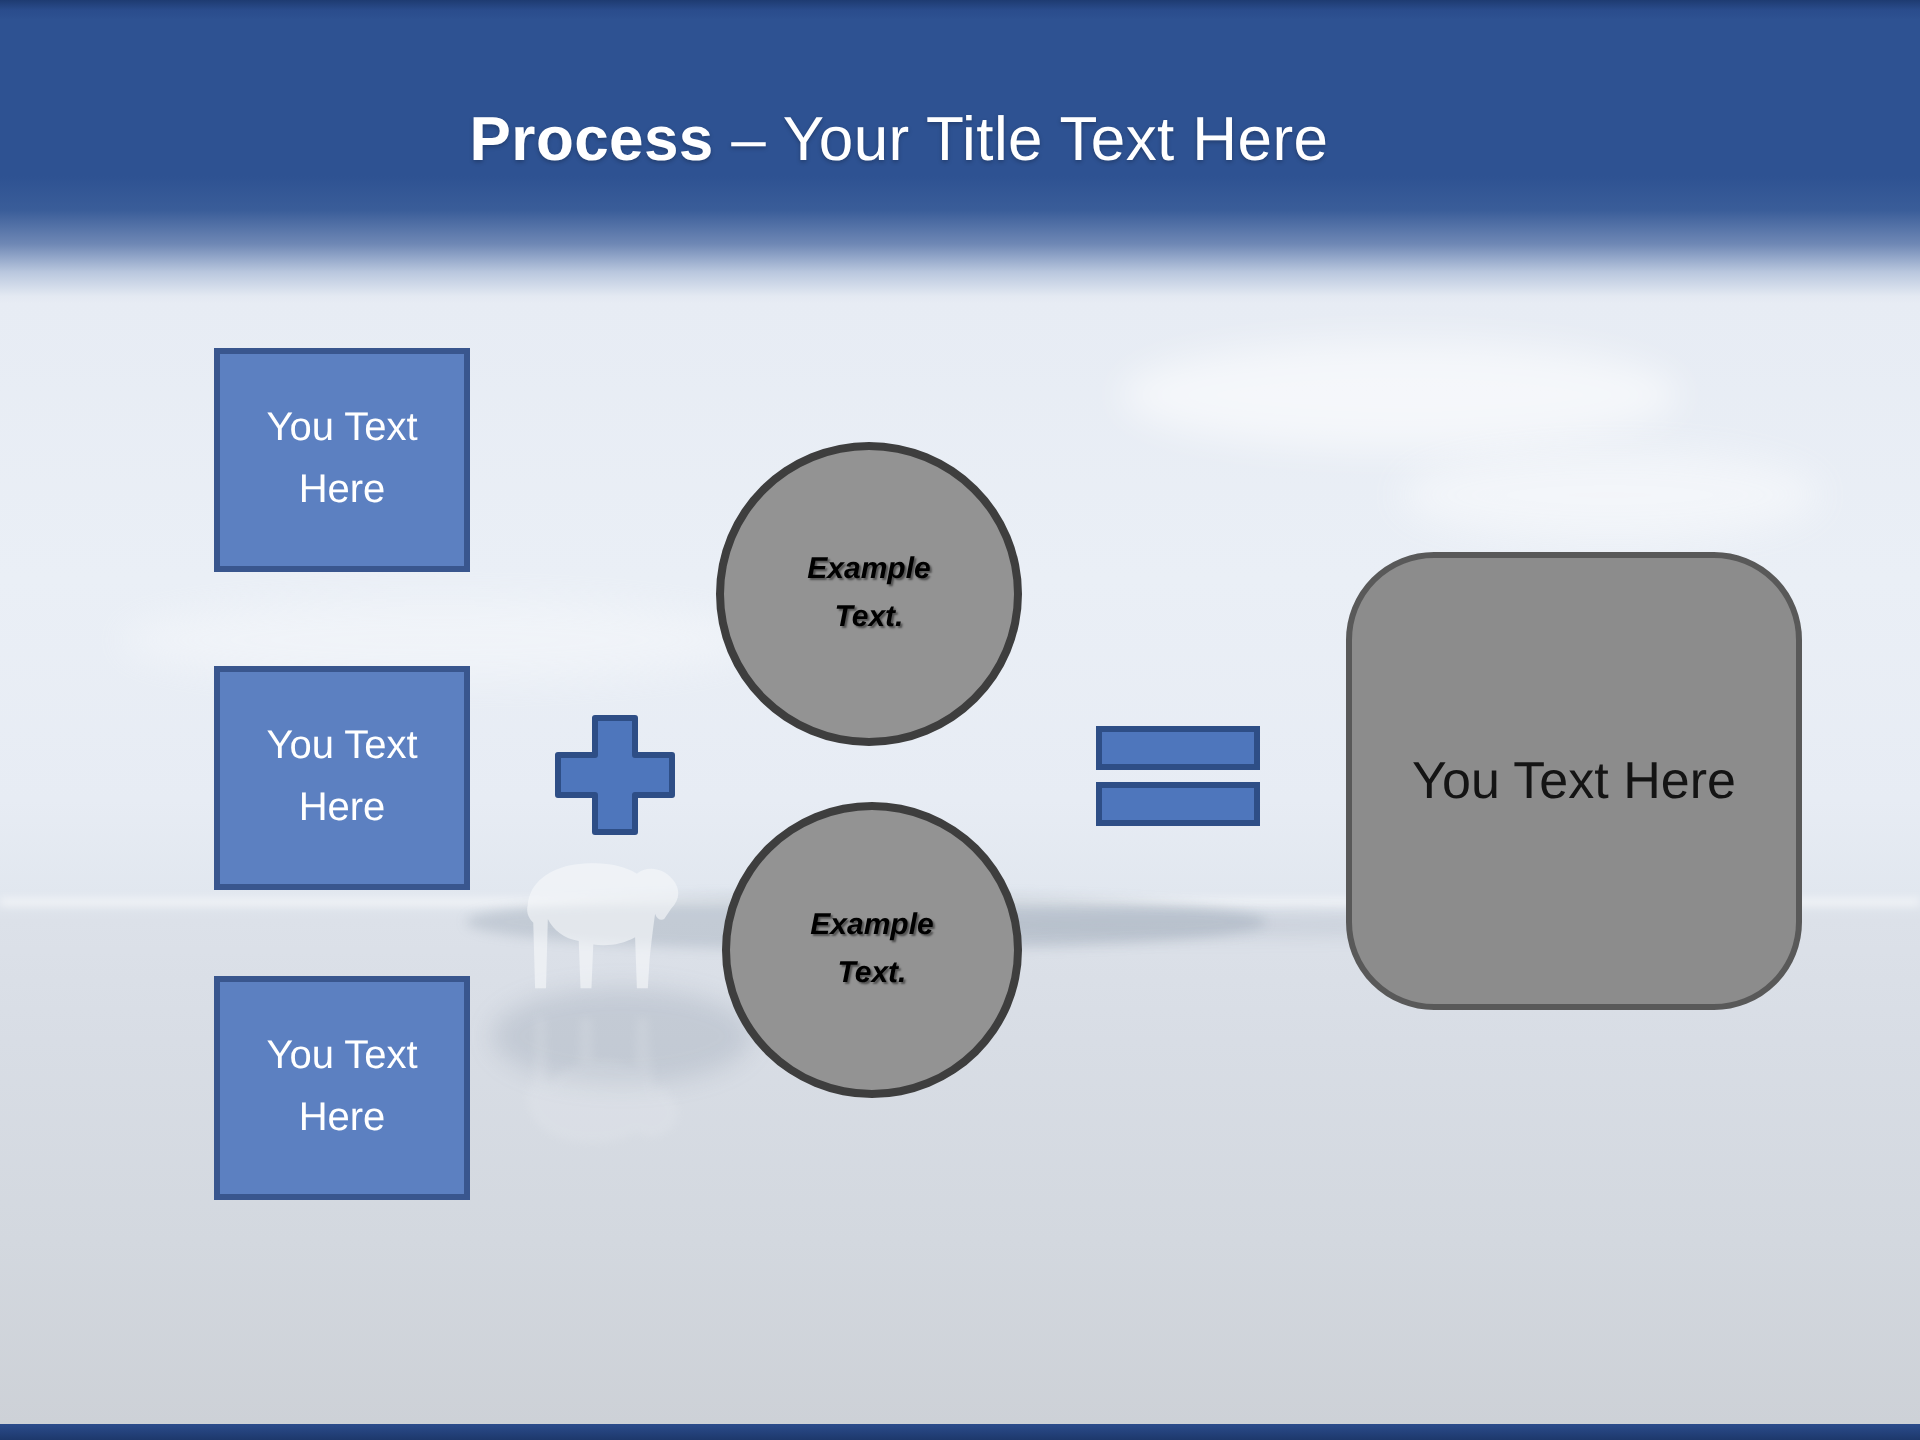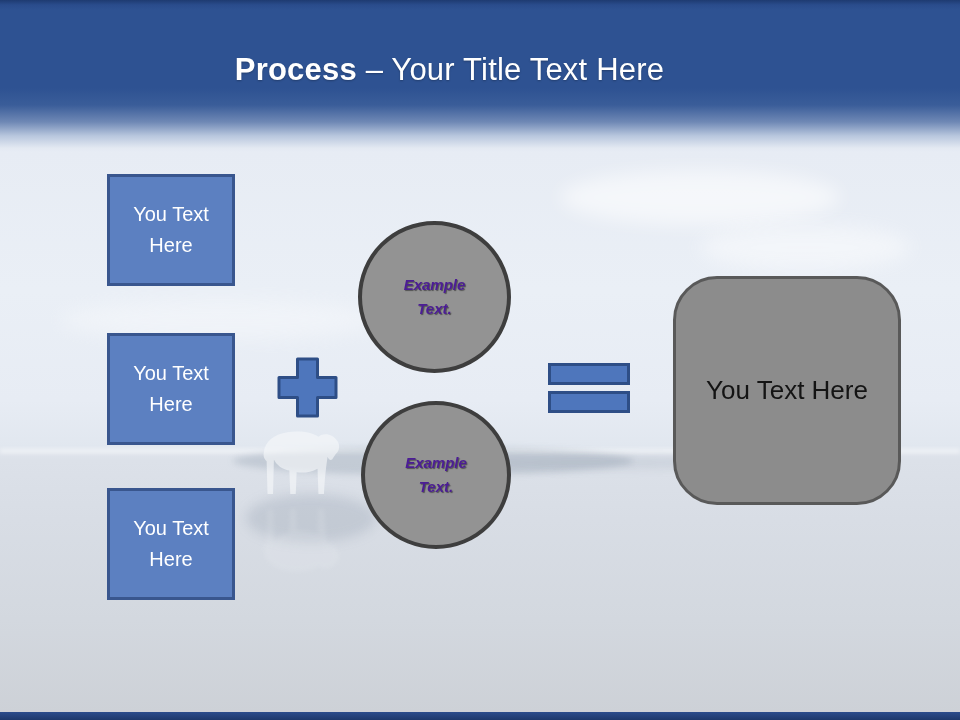--- a/index.html
+++ b/index.html
@@ -58,21 +58,21 @@
     width:82px;height:22px;box-sizing:border-box;
     background:var(--operator_blue);border:3px solid var(--operator_border);
   }
   .equals .bar + .bar{margin-top:6px;}
 
   
   .circle{
     position:absolute;border-radius:50%;box-sizing:border-box;
     background:var(--circle_gray);border:4px solid var(--circle_border);
     display:flex;align-items:center;justify-content:center;text-align:center;
-    color:#4c1d95;font-weight:bold;font-style:italic;font-size:15px;line-height:24px;
+    color:#000000;font-weight:bold;font-style:italic;font-size:15px;line-height:24px;
     text-shadow:1px 1px 1px rgba(0,0,0,0.45);padding:0 36px;
   }
   .circle.c-top{left:358px;top:221px;width:153px;height:152px;}
   .circle.c-bottom{left:361px;top:401px;width:150px;height:148px;}
 
   
   .result-box{
     position:absolute;left:673px;top:276px;width:228px;height:229px;border-radius:44px;
     box-sizing:border-box;background:var(--result_gray);border:3px solid var(--result_border);
     display:flex;align-items:center;justify-content:center;text-align:center;

